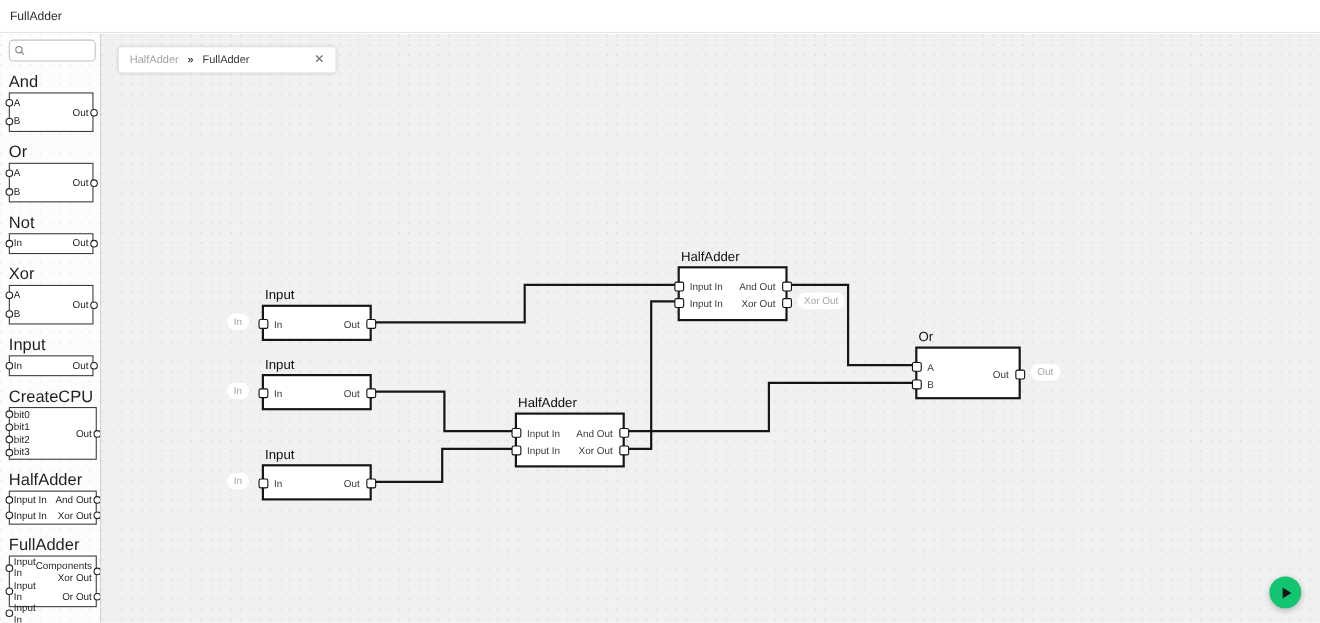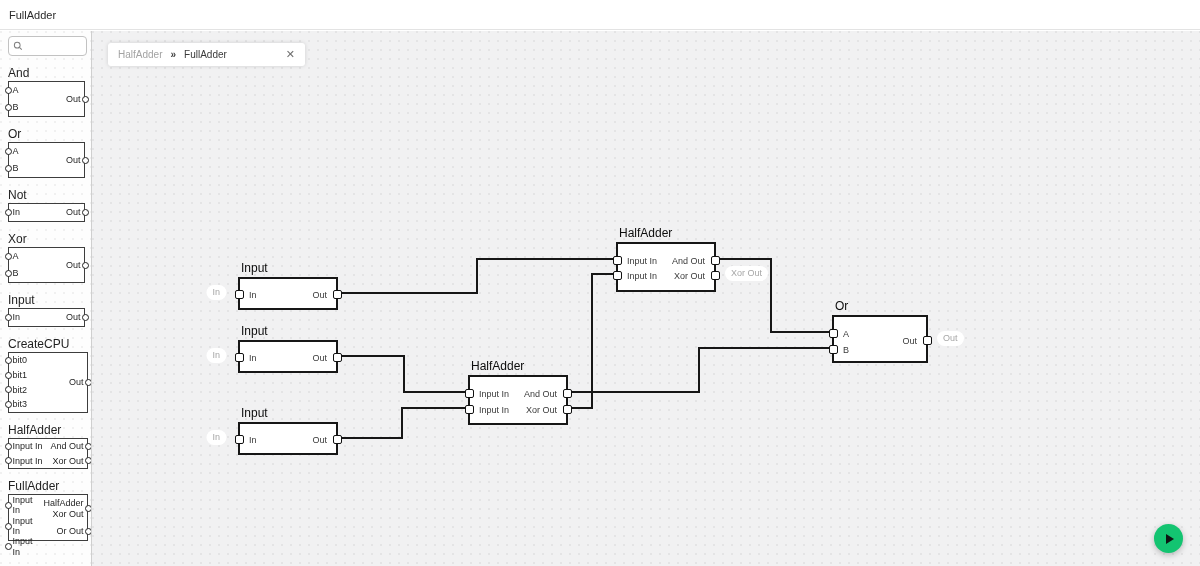--- a/index.html
+++ b/index.html
@@ -27,21 +27,21 @@
   }
   .search-box {
     margin:5px 4px 0 8px; height:20px; background:#fff;
     border:1px solid #c2c2c2; border-radius:4px;
     display:flex; align-items:center; padding:0 4px;
   }
   .search-box input {
     border:none; outline:none; width:100%; font-size:10px; background:transparent;
     font-family:"Liberation Sans", sans-serif;
   }
-  .pal-title { margin:11px 0 2px 8px; font-size:12px; color:#1f1f1f; line-height:1; }
+  .pal-title { margin:11px 0 2px 8px; font-size:15px; color:#1f1f1f; line-height:1; }
   .pal-card {
     position:relative; margin-left:8px; width:77px; background:#fff;
     border:1px solid #3d3d3d; display:flex; justify-content:space-between;
   }
   .pal-col { display:flex; flex-direction:column; justify-content:space-around; min-width:0; }
   .pal-col.out { align-items:flex-end; }
   .pal-row { position:relative; display:flex; align-items:center; font-size:9px; color:#1f1f1f; line-height:1.15; }
   .pal-col.out .pal-row { text-align:right; }
   .pdot {
     width:7px; height:7px; border:1.2px solid #222; border-radius:50%;
@@ -195,21 +195,21 @@
           </div>
         </div>
         <div class="pal-col out">
           <div class="pal-row">
             <span style="max-width: 52px;">Out</span>
             <span class="pdot"></span>
           </div>
         </div>
       </div>
       <div class="pal-title">CreateCPU</div>
-      <div class="pal-card" style="height: 61px; width: 80px;">
+      <div class="pal-card" style="height: 48px; width: 80px;">
         <div class="pal-col in">
           <div class="pal-row">
             <span class="pdot"></span>
             <span>bit0</span>
           </div>
           <div class="pal-row">
             <span class="pdot"></span>
             <span>bit1</span>
           </div>
           <div class="pal-row">
@@ -262,21 +262,21 @@
             <span class="pdot"></span>
             <span>Input In</span>
           </div>
           <div class="pal-row">
             <span class="pdot"></span>
             <span>Input In</span>
           </div>
         </div>
         <div class="pal-col out">
           <div class="pal-row">
-            <span style="max-width: 52px;">HalfAdder Xor Out</span>
+            <span style="max-width: 52px;">Components Xor Out</span>
             <span class="pdot"></span>
           </div>
           <div class="pal-row">
             <span style="max-width: 52px;">Or Out</span>
             <span class="pdot"></span>
           </div>
         </div>
       </div>
     </div>
 </div>

